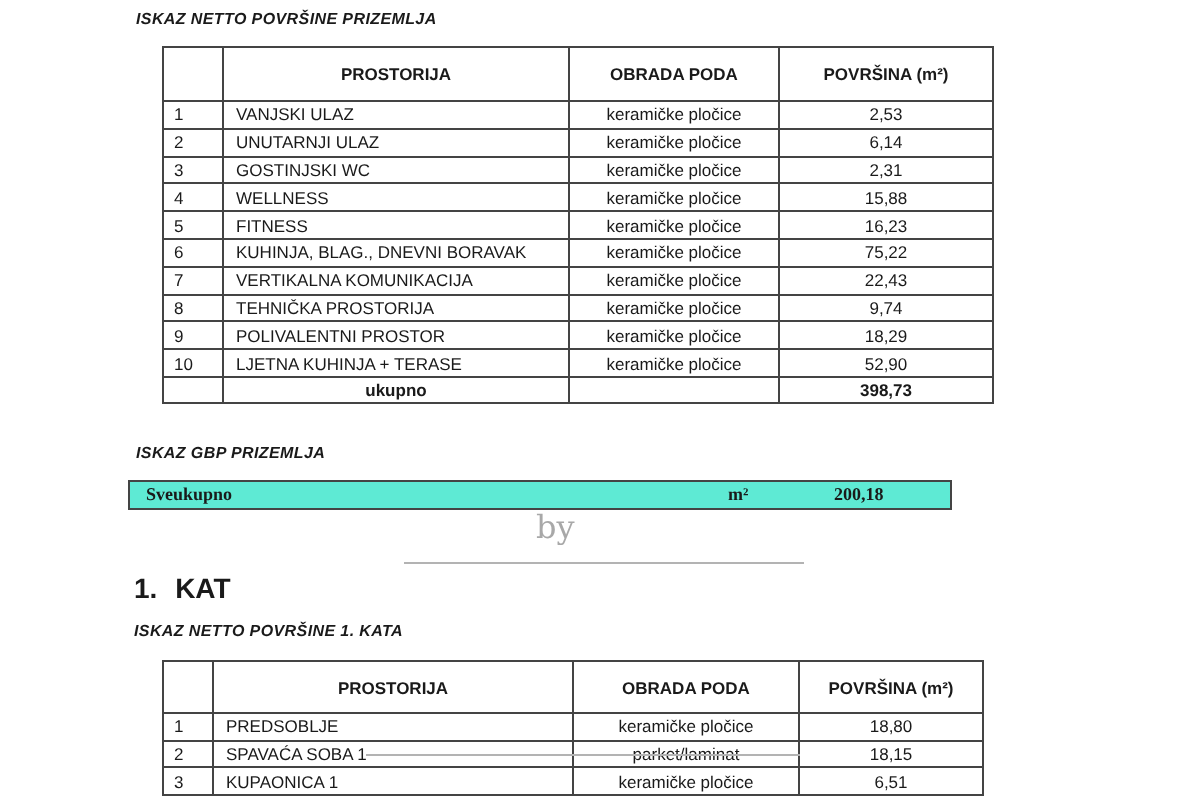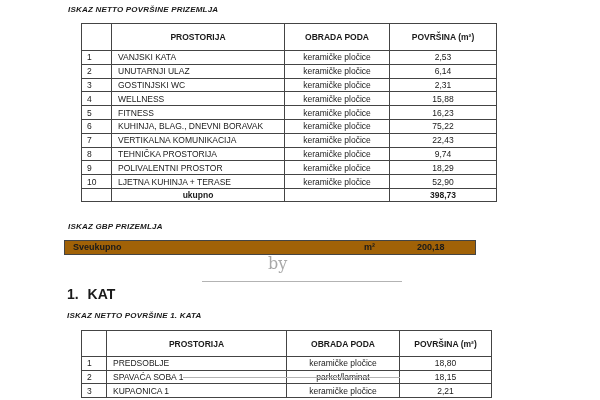--- a/index.html
+++ b/index.html
@@ -19,21 +19,21 @@
   .area-table th{ font-weight:bold; text-align:center; vertical-align:middle; }
   .t1 th{ height:26px; } .t2 th{ height:25px; }
   .t1 td{ height:12.8px; } .t2 td{ height:12.7px; }
   td.c-num{ padding-left:5px; text-align:left; }
   td.c-room{ padding-left:6px; text-align:left; }
   td.c-floor{ text-align:center; }
   td.c-area{ text-align:center; }
   tr.total td{ font-weight:bold; height:12px; }
   .gbp-box{
     position:absolute; left:64px; top:240px; width:410px; height:13px;
-    border:1px solid #444; background:#a16207;
+    border:1px solid #444; background:#5eead4;font-family:Liberation Serif, serif;
   }
   .gbp-label{ position:absolute; left:8px; top:1px; font-size:9px; font-weight:bold; }
   .gbp-unit{ position:absolute; left:299px; top:1px; font-size:9px; font-weight:bold; }
   .gbp-value{ position:absolute; left:352px; top:1px; width:34px; font-size:9px; font-weight:bold; }
   .floor-heading{
     position:absolute; left:67px; top:286px; font-size:14px; font-weight:bold;
     word-spacing:5px; white-space:nowrap;
   }
   
   .wm{ position:absolute; pointer-events:none; z-index:10; }
@@ -70,21 +70,21 @@
     </colgroup>
     <tbody>
         <tr>
       <th></th>
       <th>PROSTORIJA</th>
       <th>OBRADA PODA</th>
       <th>POVRŠINA (m²)</th>
     </tr>
     <tr>
       <td class="c-num">1</td>
-      <td class="c-room">VANJSKI KATA</td>
+      <td class="c-room">VANJSKI ULAZ</td>
       <td class="c-floor">keramičke pločice</td>
       <td class="c-area">2,53</td>
     </tr>
     <tr>
       <td class="c-num">2</td>
       <td class="c-room">UNUTARNJI ULAZ</td>
       <td class="c-floor">keramičke pločice</td>
       <td class="c-area">6,14</td>
     </tr>
     <tr>
@@ -179,21 +179,21 @@
     <tr>
       <td class="c-num">2</td>
       <td class="c-room">SPAVAĆA SOBA 1</td>
       <td class="c-floor">parket/laminat</td>
       <td class="c-area">18,15</td>
     </tr>
     <tr>
       <td class="c-num">3</td>
       <td class="c-room">KUPAONICA 1</td>
       <td class="c-floor">keramičke pločice</td>
-      <td class="c-area">2,21</td>
+      <td class="c-area">6,51</td>
     </tr>
   </tbody>
     </table>
 
   <div class="wm wm-by">by</div>
   <div class="wm wm-line1"></div>
   <div class="wm wm-line2"></div>
 
 </div>
 

